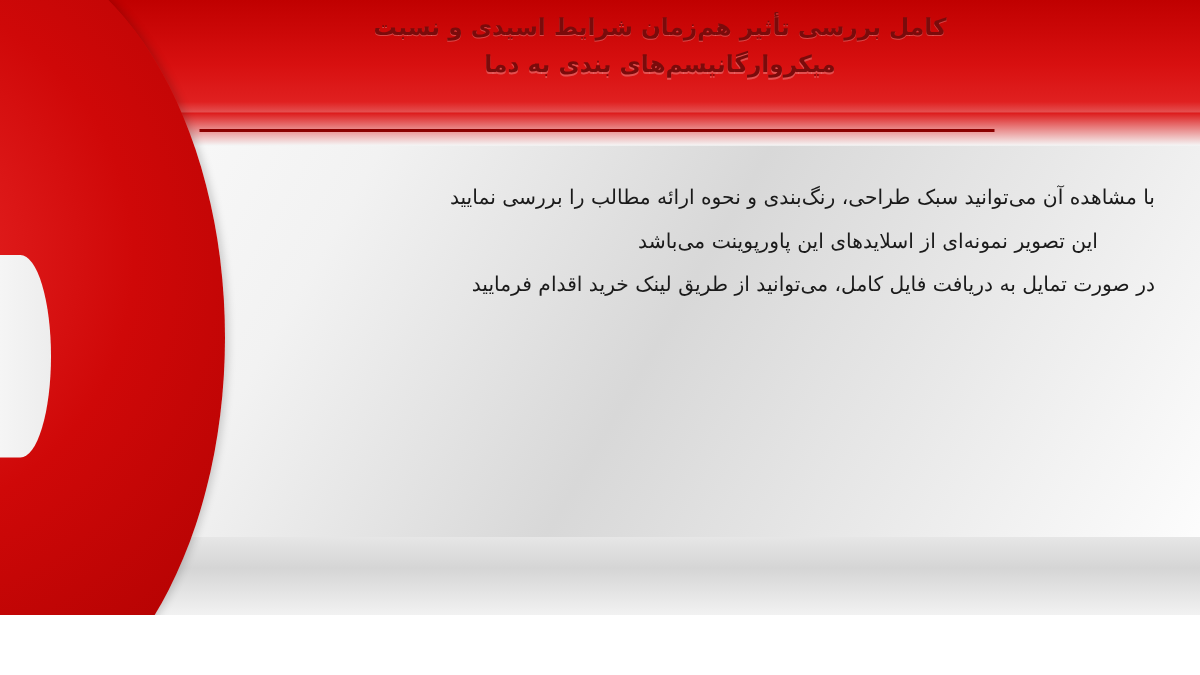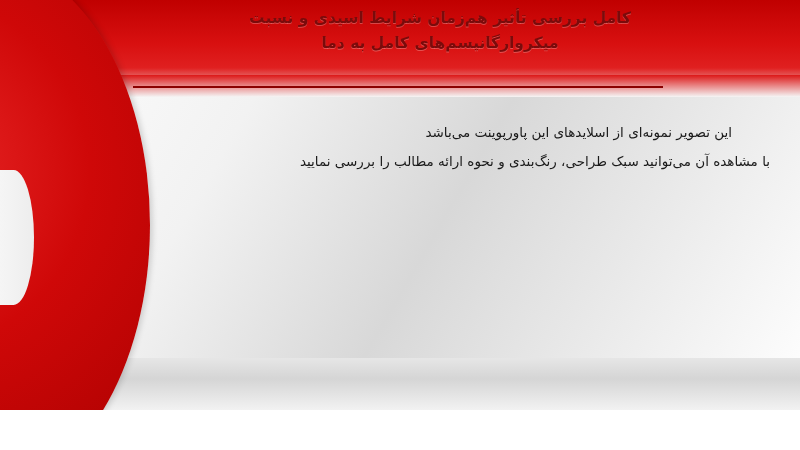--- a/index.html
+++ b/index.html
@@ -122,23 +122,24 @@
 
   <div class="top-banner"></div>
 
   <div class="left-shape">
     
   </div>
   <div class="left-notch"></div>
 
   <div class="title">
     <span class="line">کامل بررسی تأثیر هم‌زمان شرایط اسیدی و نسبت</span>
-    <span class="line">میکروارگانیسم‌های کامل به دما</span>
+    <span class="line">میکروارگانیسم‌های بندی به دما</span>
   </div>
 
   <div class="title-underline"></div>
 
   <div class="body-text">
+    <span class="line">با مشاهده آن می‌توانید سبک طراحی، رنگ‌بندی و نحوه ارائه مطالب را بررسی نمایید</span>
     <span class="line first">این تصویر نمونه‌ای از اسلایدهای این پاورپوینت می‌باشد</span>
-    <span class="line">با مشاهده آن می‌توانید سبک طراحی، رنگ‌بندی و نحوه ارائه مطالب را بررسی نمایید</span>
+    <span class="line">در صورت تمایل به دریافت فایل کامل، می‌توانید از طریق لینک خرید اقدام فرمایید</span>
   </div>
 
 </div>
 
 </body></html>

